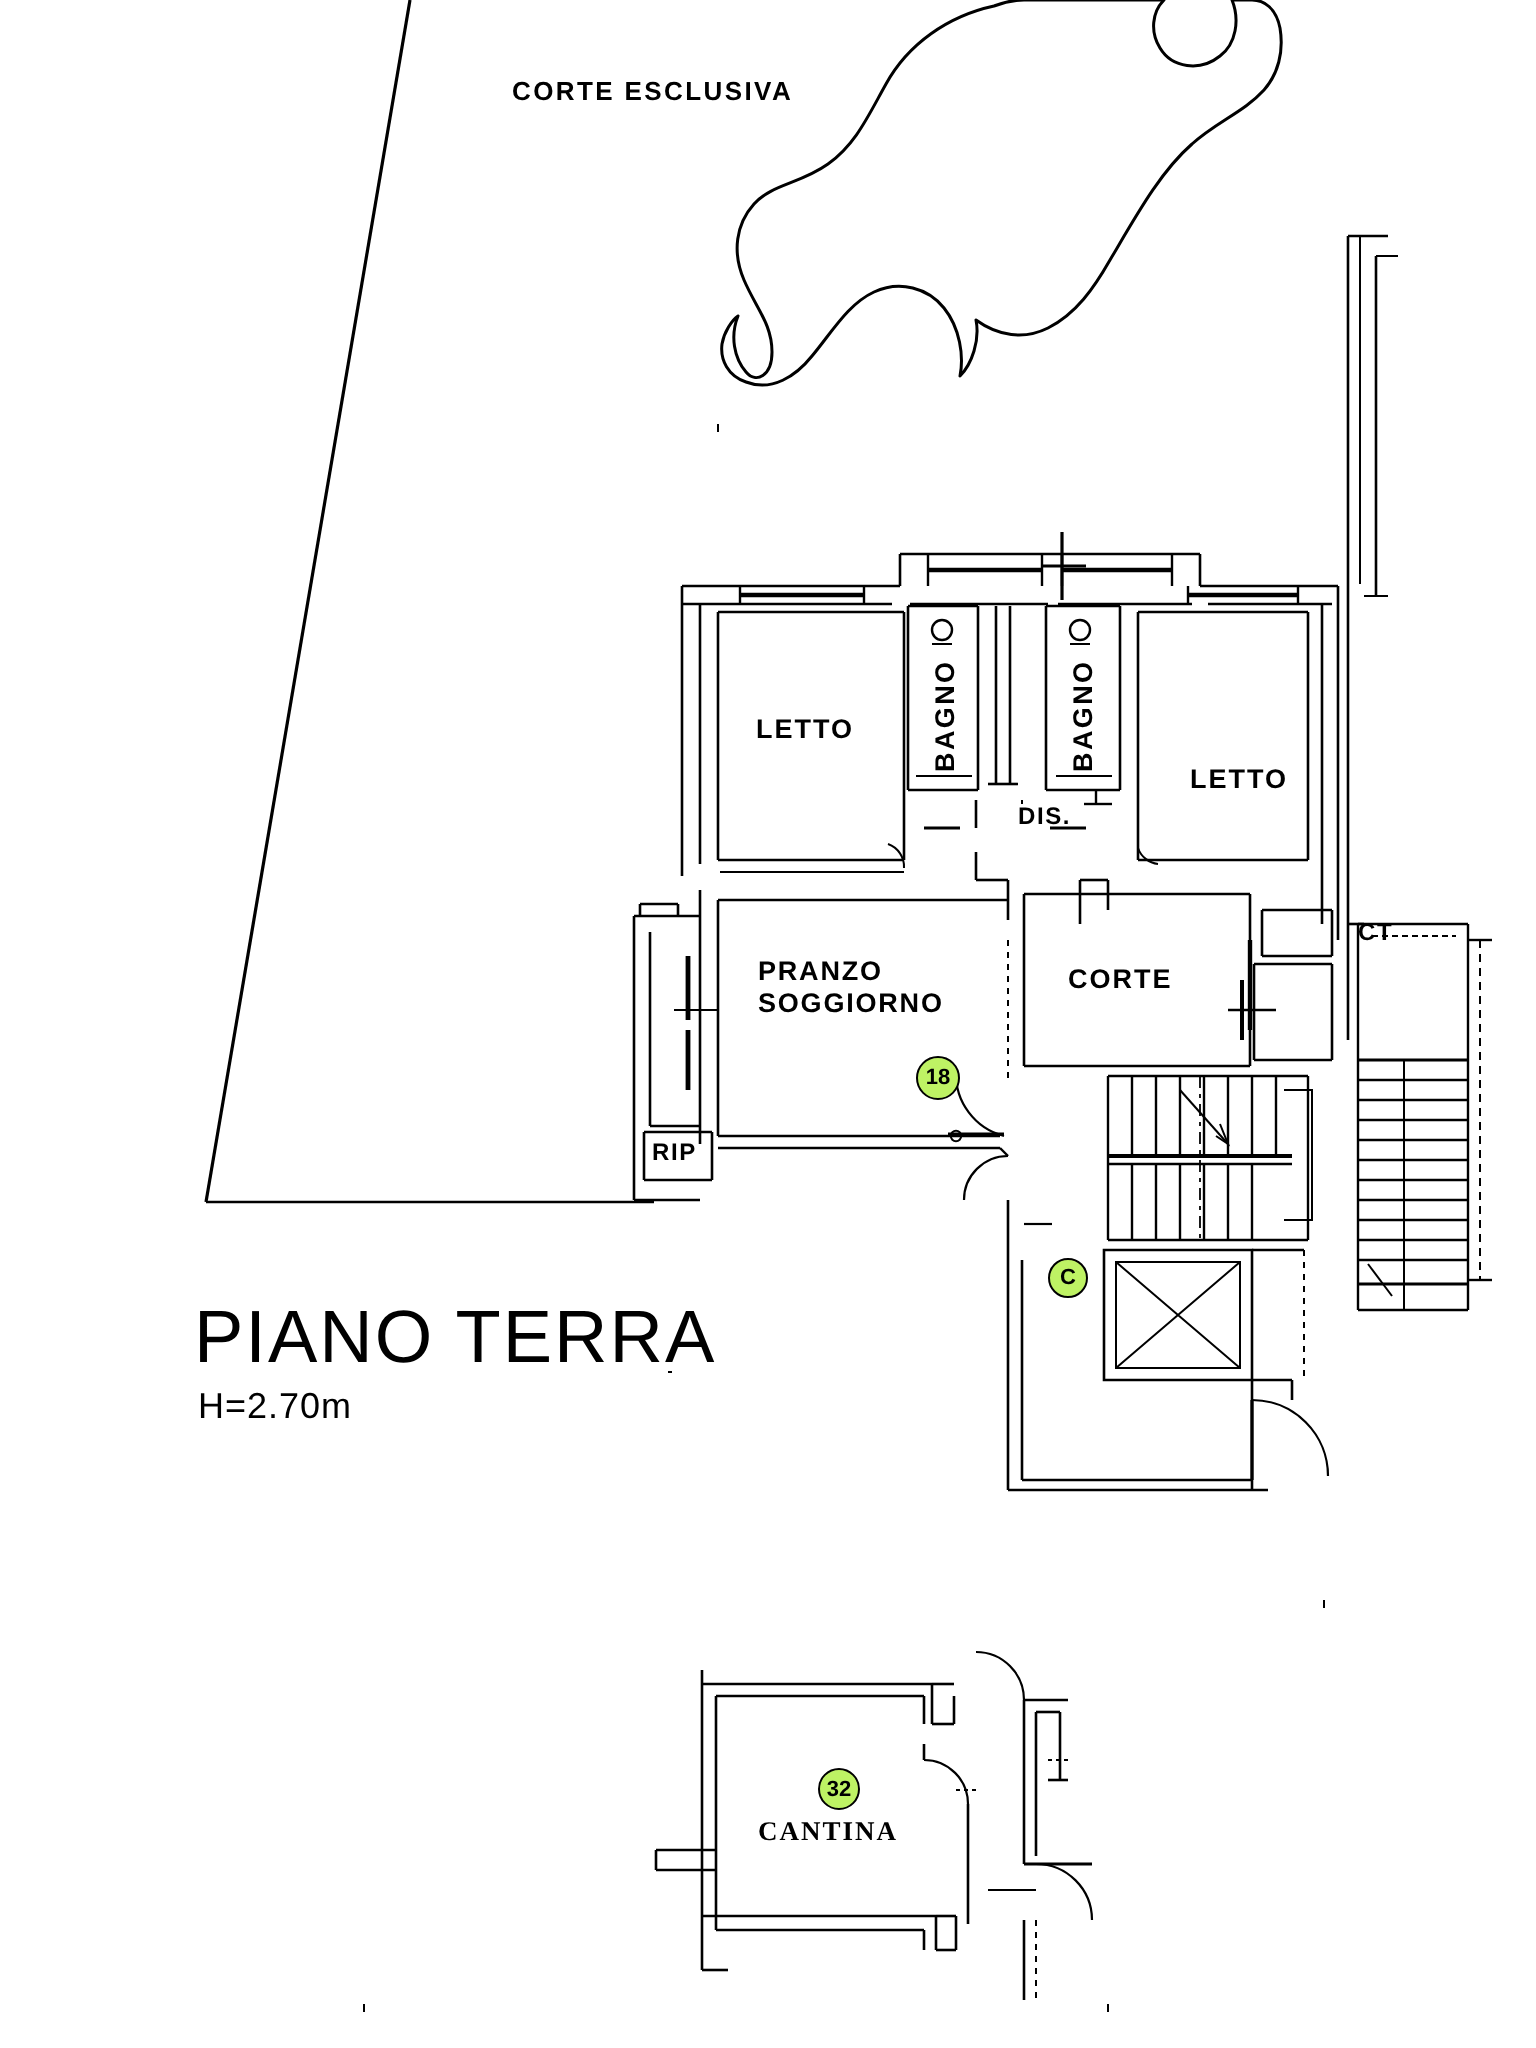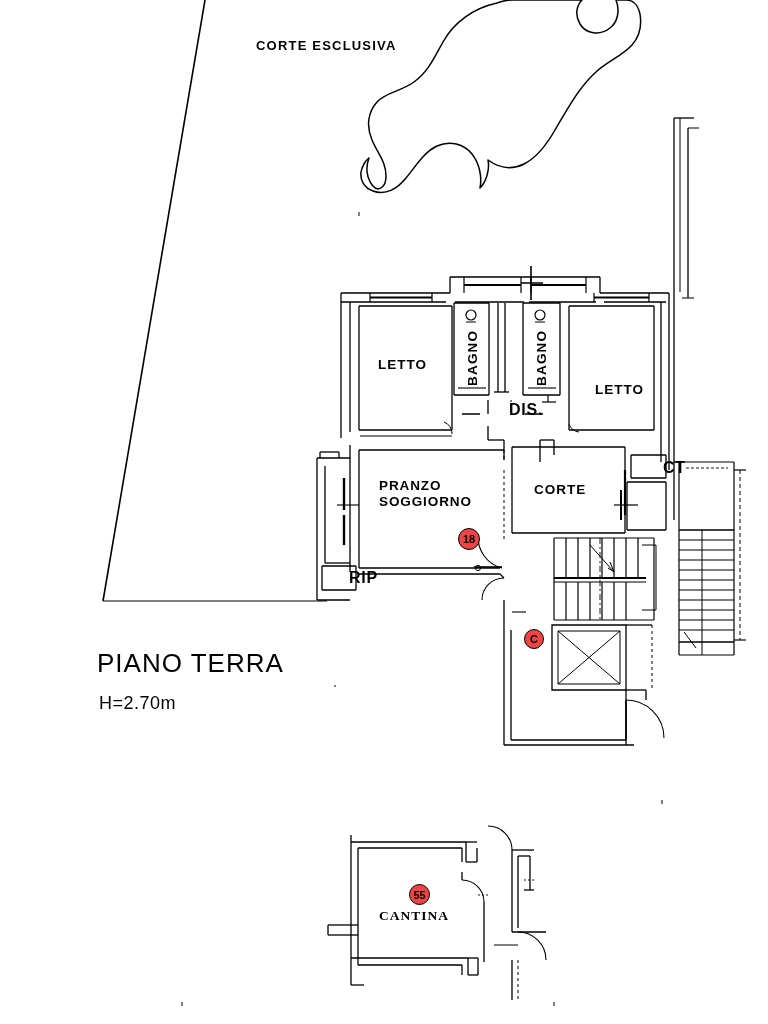--- a/index.html
+++ b/index.html
@@ -43,34 +43,34 @@
     font-size: 13px;
     font-weight: 600;
     letter-spacing: 1.2px;
   }
   .lbl-room {
     font-size: 13.5px;
     font-weight: 600;
     letter-spacing: 1px;
   }
   .lbl-room-sm {
-    font-size: 16px;
+    font-size: 12px;
     font-weight: 600;
     letter-spacing: 0.8px;
     padding-left: 16px;
   }
   .lbl-room-vert {
     font-size: 13.5px;
     font-weight: 600;
     letter-spacing: 1.2px;
     transform-origin: left top;
     transform: rotate(-90deg);
   }
   .lbl-caption {
-    font-size: 26px;
+    font-size: 37px;
     font-weight: 400;
     letter-spacing: 1px;
   }
   .lbl-caption2 {
     font-size: 18px;
     font-weight: 400;
     letter-spacing: 0.5px;
   }
   .lbl-two-line {
     font-size: 13.5px;
@@ -81,21 +81,21 @@
   .marker-circle {
     position: absolute;
     border: 1.6px solid #000;
     border-radius: 50%;
     display: flex;
     align-items: center;
     justify-content: center;
     font-size: 11px;
     font-weight: 600;
     font-family: "Liberation Sans", sans-serif;
-    background: #ef4444;
+    background: #bef264;
   }
 </style>
 </head>
 <body>
 
 <div id="plan-root">
 
   <svg class="plan-svg" viewBox="0 0 768 1024" shape-rendering="geometricPrecision">
 
     <g stroke="#000" fill="none">
@@ -445,29 +445,29 @@
   <div class="lbl lbl-room" style="left:561px; top:382px;">LETTO</div>
 
   <div class="lbl lbl-room-sm" style="left:459px; top:401px;">DIS.</div>
 
   <div class="lbl lbl-two-line" style="left:345px; top:478px;">PRANZO</div>
 
   <div class="lbl lbl-two-line" style="left:345px; top:494px;">SOGGIORNO</div>
 
   <div class="lbl lbl-room" style="left:500px; top:482px;">CORTE</div>
 
-  <div class="lbl lbl-room-sm" style="left:613px; top:459px;">CT</div>
-
-  <div class="lbl lbl-room-sm" style="left:299px; top:569px;">RIP</div>
+  <div class="lbl lbl-room-sm" style="left:629px; top:459px;">CT</div>
+
+  <div class="lbl lbl-room-sm" style="left:276px; top:569px;">RIP</div>
 
   <div class="lbl lbl-room" style="left:345px; top:908px;font-family:Liberation Serif, serif;">CANTINA</div>
 
   <div class="marker-circle" style="left:424px; top:528px; width:20px; height:20px;">18</div>
 
   <div class="marker-circle" style="left:490px; top:629px; width:18px; height:18px;">C</div>
 
-  <div class="marker-circle" style="left:375px; top:884px; width:19px; height:19px;">55</div>
+  <div class="marker-circle" style="left:375px; top:884px; width:19px; height:19px;">32</div>
 
   <div class="lbl lbl-caption" style="left:63px; top:648px;">PIANO TERRA</div>
 
   <div class="lbl lbl-caption2" style="left:65px; top:693px;">H=2.70m</div>
 
 </div>
 
 </body></html>

